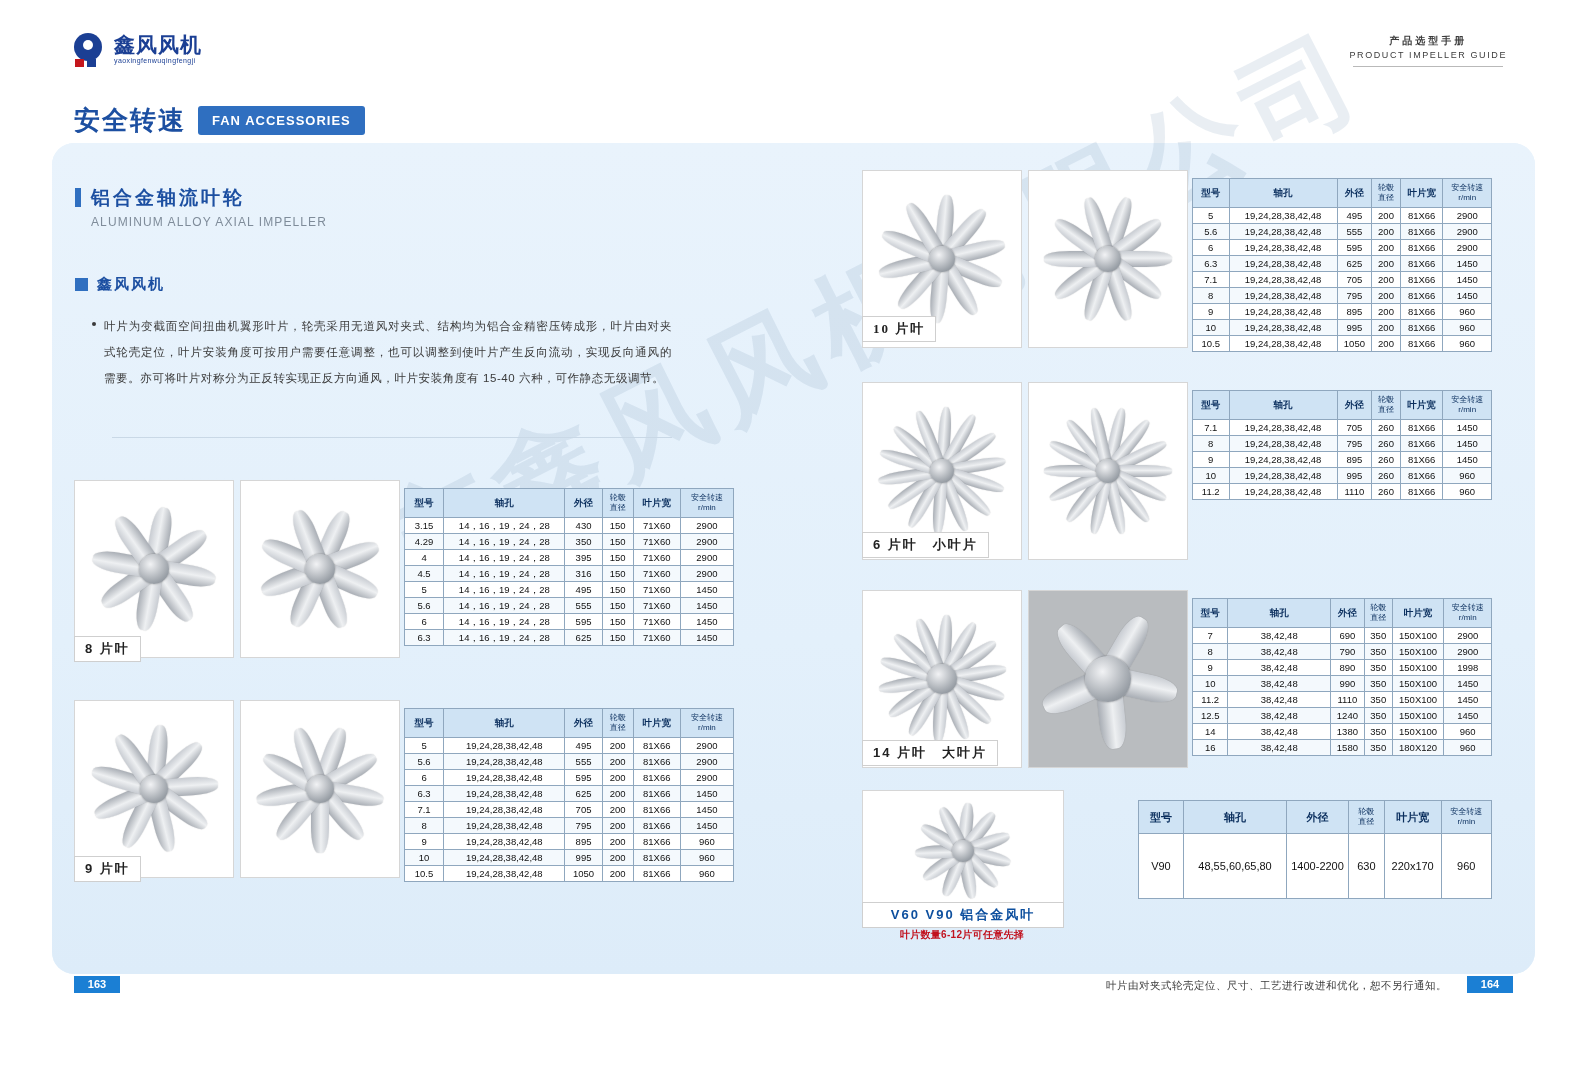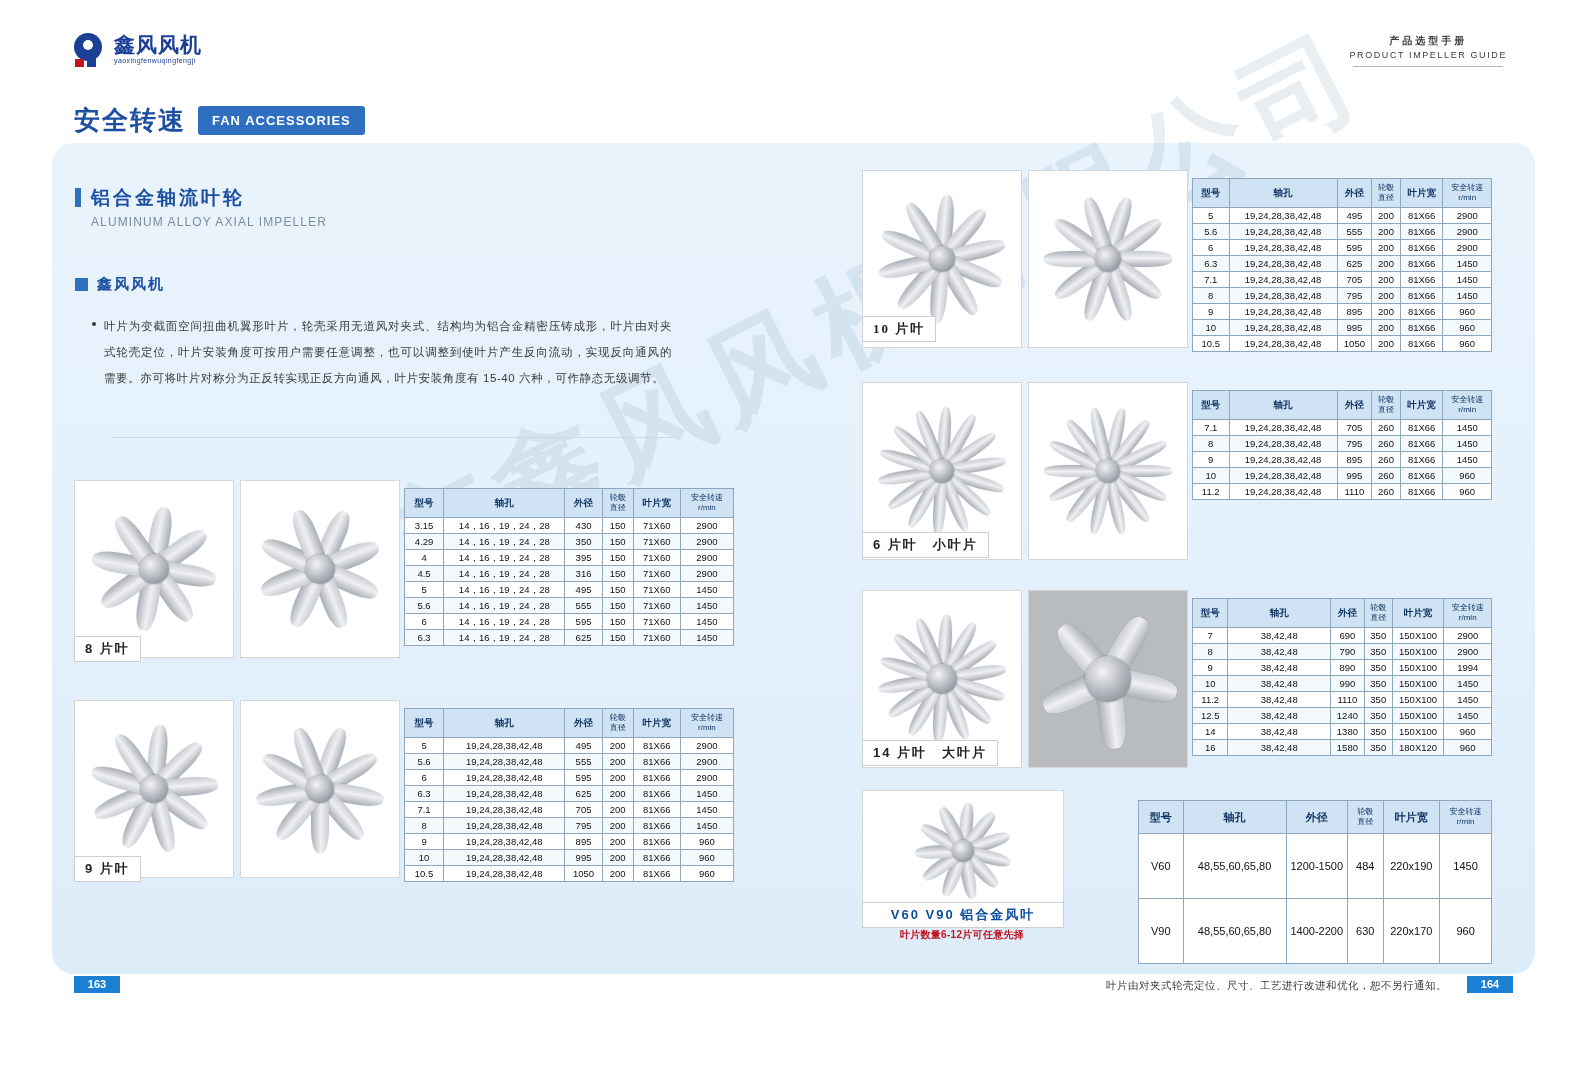--- a/index.html
+++ b/index.html
@@ -713,21 +713,21 @@
           <td>350</td>
           <td>150X100</td>
           <td>2900</td>
         </tr>
         <tr>
           <td>9</td>
           <td>38,42,48</td>
           <td>890</td>
           <td>350</td>
           <td>150X100</td>
-          <td>1994</td>
+          <td>1998</td>
         </tr>
         <tr>
           <td>10</td>
           <td>38,42,48</td>
           <td>990</td>
           <td>350</td>
           <td>150X100</td>
           <td>1450</td>
         </tr>
         <tr>
@@ -777,28 +777,20 @@
           </th>
       <th style="width:58px">叶片宽</th>
       <th style="width:58px">
             <span class="sub">安全转速</span>
             <span class="sub">r/min</span>
           </th>
     </tr>
       </thead>
     <tbody>
         <tr>
-          <td>V60</td>
-          <td>48,55,60,65,80</td>
-          <td>1200-1500</td>
-          <td>484</td>
-          <td>220x190</td>
-          <td>1450</td>
-        </tr>
-        <tr>
           <td>V90</td>
           <td>48,55,60,65,80</td>
           <td>1400-2200</td>
           <td>630</td>
           <td>220x170</td>
           <td>960</td>
         </tr>
       </tbody>
   </table>
 

